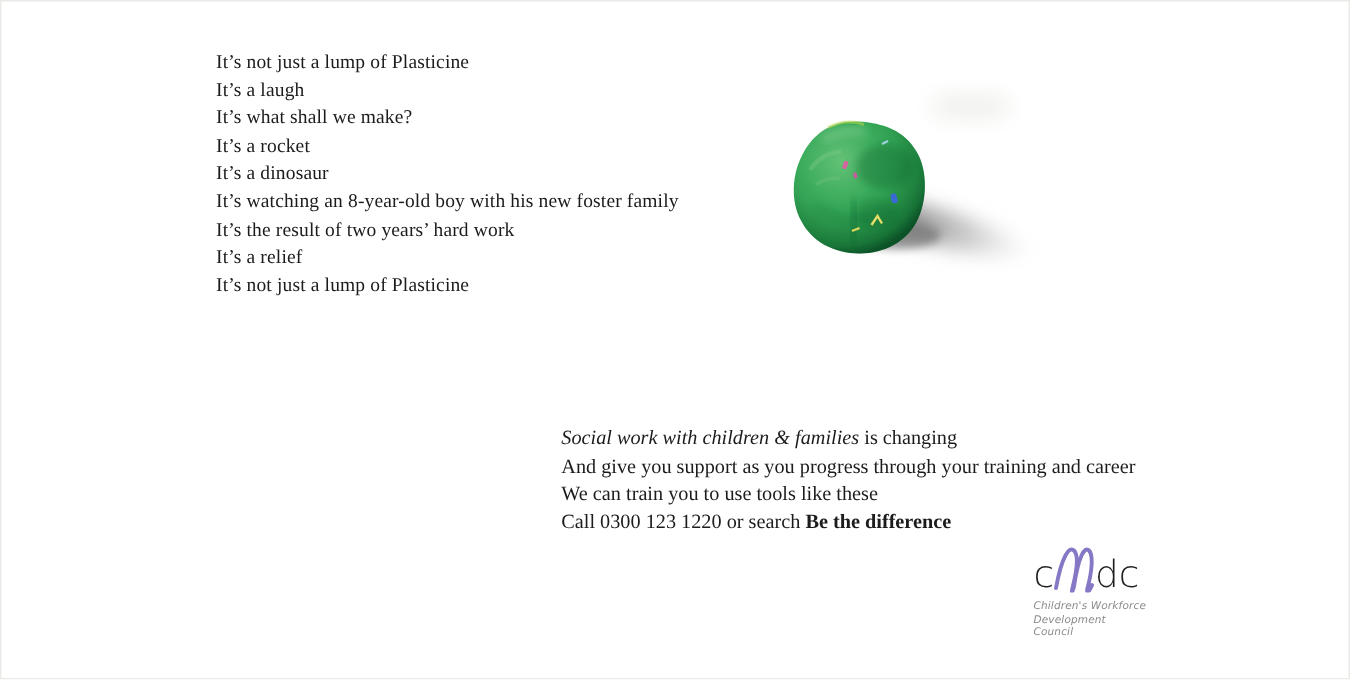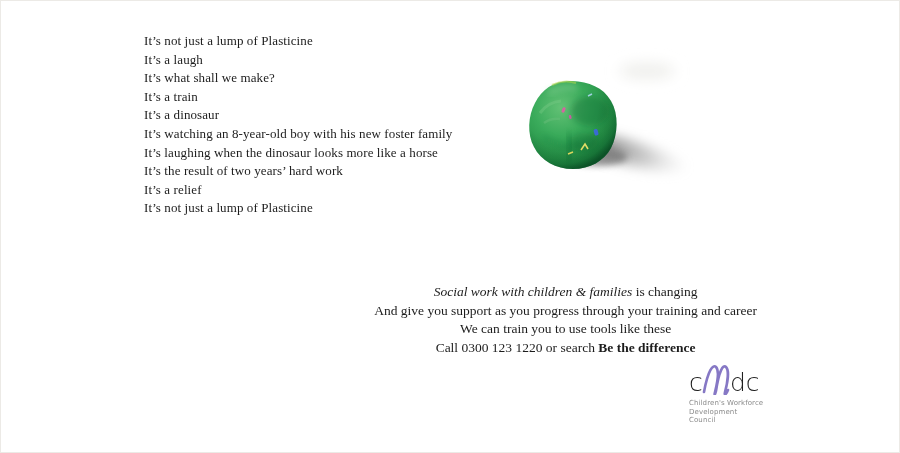--- a/index.html
+++ b/index.html
@@ -21,57 +21,57 @@
     letter-spacing:0.1px;
     white-space:nowrap;
   }
   .ball-svg{
     position:absolute;
     left:450px;top:40px;
   }
   .tagline{
     position:absolute;
     right:142px;top:282px;
-    text-align:center;
+    text-align:left;
     font-size:13.5px;
     line-height:18.5px;
     white-space:nowrap;
   }
   .tagline em{font-style:italic;}
   .tagline strong{font-weight:bold;}
   .logo{
     position:absolute;
     left:688px;top:363px;
     width:75px;
   }
   .logo-org{
     font-family:"DejaVu Sans", sans-serif;
     font-size:7px;
     line-height:8.5px;
     color:#8b8b8b;
     letter-spacing:0.1px;
     margin-top:0px;
+    font-style:italic;
   }
   .logo svg text{
     font-family:"DejaVu Sans", sans-serif;
   }
 </style>
 </head>
 <body>
 
 <div class="page">
 
   <div class="copy">
     <div>It’s not just a lump of Plasticine</div>
     <div>It’s a laugh</div>
     <div>It’s what shall we make?</div>
-    <div>It’s a train</div>
+    <div>It’s a rocket</div>
     <div>It’s a dinosaur</div>
     <div>It’s watching an 8-year-old boy with his new foster family</div>
-    <div>It’s laughing when the dinosaur looks more like a horse</div>
     <div>It’s the result of two years’ hard work</div>
     <div>It’s a relief</div>
     <div>It’s not just a lump of Plasticine</div>
   </div>
 
   <svg class="ball-svg" width="300" height="200" viewBox="0 0 300 200">
     <defs>
       <radialGradient id="ballG" cx="36%" cy="30%" r="78%">
         <stop offset="0%" stop-color="#63c175"></stop>
         <stop offset="40%" stop-color="#3aab5b"></stop>

